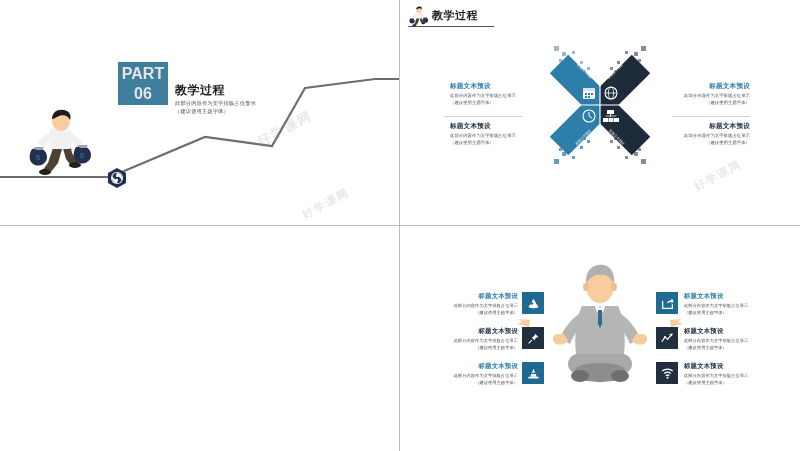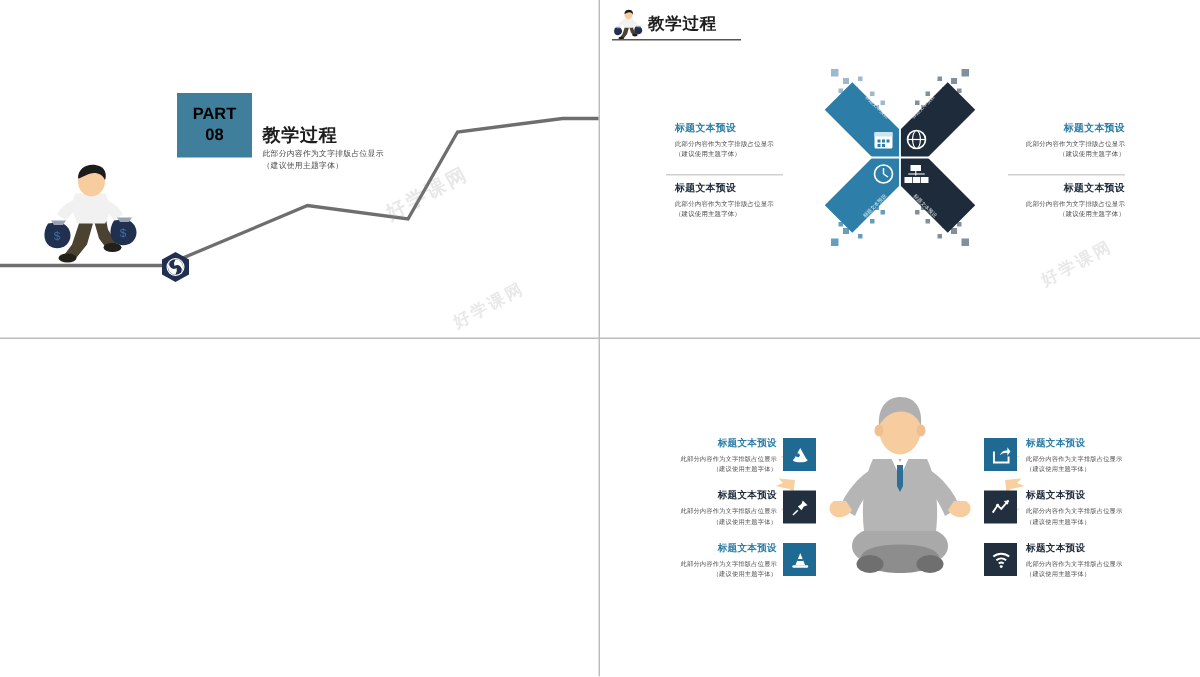--- a/index.html
+++ b/index.html
@@ -37,24 +37,24 @@
     pointer-events:none;
     white-space:nowrap;
     font-weight:bold;
   }
 
   
   .part-box{
     position:absolute;left:118px;top:62px;
     width:50px;height:43px;
     background:#3f7f9c;
-    color:#000000;
+    color:#e5e5e5;
     display:flex;flex-direction:column;
     align-items:center;justify-content:center;
-    font-size:11px;font-weight:bold;line-height:1.25;
+    font-size:16px;font-weight:bold;line-height:1.25;
   }
   .s1-title{
     position:absolute;left:175px;top:82px;
     font-size:12px;font-weight:bold;color:#1d1d1d;
     letter-spacing:.5px;
   }
   .s1-sub{
     position:absolute;left:175px;top:99px;
     font-size:5.2px;color:#4a4a4a;line-height:1.55;
     letter-spacing:.2px;
@@ -152,21 +152,21 @@
     <svg style="position:absolute;left:106px;top:167px;width:22px;height:22px;" viewBox="0 0 22 22">
       <polygon points="11,1 20,6 20,16 11,21 2,16 2,6" fill="#20304e"></polygon>
       <circle cx="11" cy="11" r="6" fill="#fff"></circle>
       <circle cx="11" cy="11" r="5.2" fill="#20304e"></circle>
       <path d="M11 6 a5 5 0 0 1 3.5 8.6 a3 3 0 0 0 -4.2 -4.2 a5 5 0 0 1 .7 -4.4 Z" fill="#fff"></path>
       <path d="M11 16 a5 5 0 0 1 -3.5 -8.6 a3 3 0 0 0 4.2 4.2 a5 5 0 0 1 -.7 4.4 Z" fill="#fff"></path>
     </svg>
 
     <div class="part-box">
       <span>PART</span>
-      <span>08</span>
+      <span>06</span>
     </div>
 
     <div class="s1-title">教学过程</div>
     <div class="s1-sub">
       <div>此部分内容作为文字排版占位显示</div>
       <div>（建议使用主题字体）</div>
     </div>
 
     <div class="wm" style="left:255px;top:120px;">好学课网</div>
     <div class="wm" style="left:300px;top:196px;font-size:11px;">好学课网</div>

